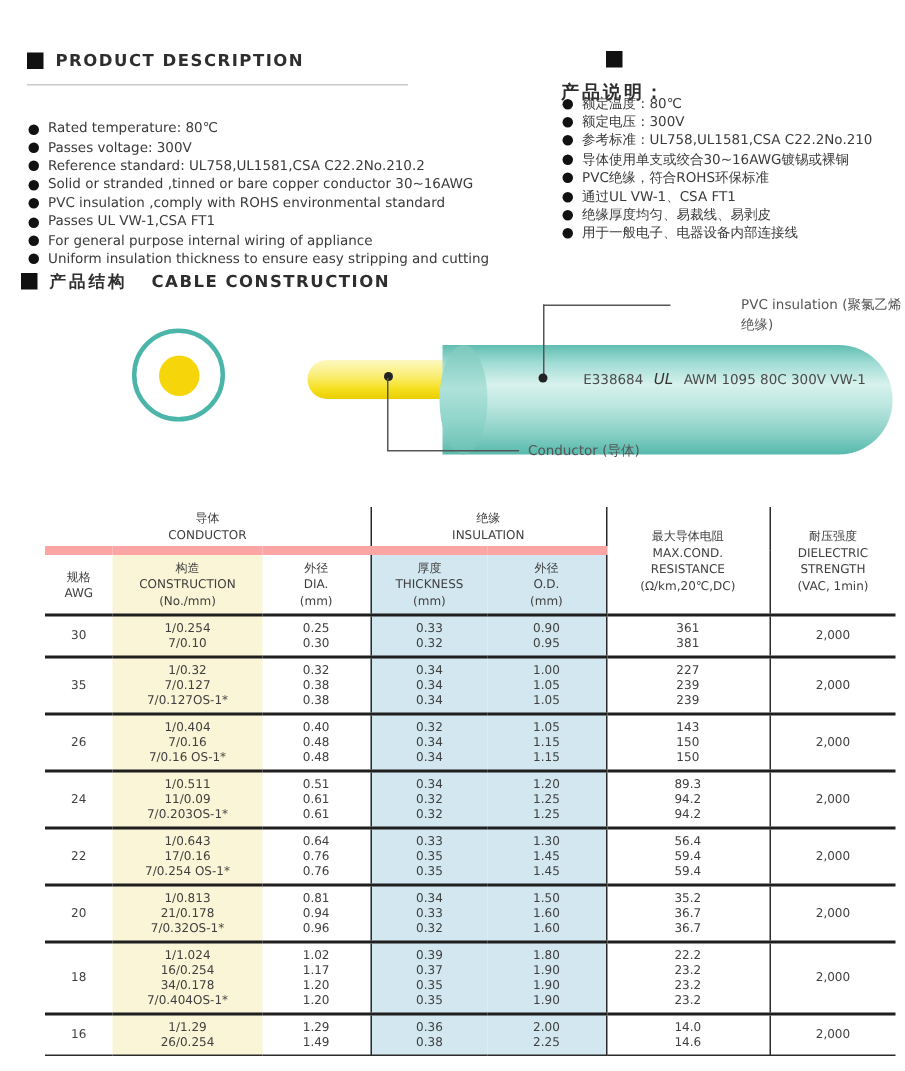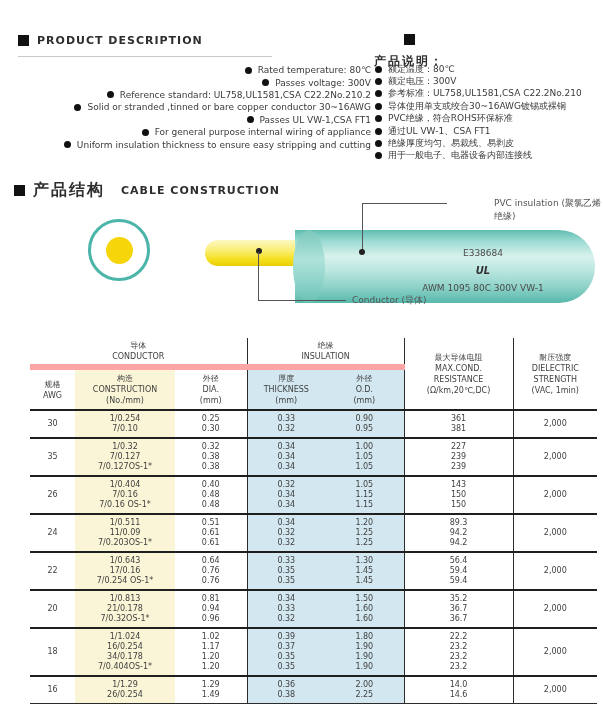--- a/index.html
+++ b/index.html
@@ -28,21 +28,21 @@
                    background:#fff; display:flex; align-items:center; justify-content:center; }
   .cross-core { width:27px; height:27px; border-radius:50%; background:#f6d60a; }
   .rod { width:118px; height:26px; border-radius:13px 0 0 13px;
          background:linear-gradient(to bottom,#fdf8c2 0%,#faee76 40%,#f5df1d 75%,#e9ce04 100%); }
   .cyl { width:300px; height:73px; border-radius:0 36px 36px 0;
          background:linear-gradient(to bottom,#5fbdb1 0%,#9edcd4 16%,#d8f1ec 36%,#bce7e0 55%,#8ad0c6 80%,#57b9ac 100%); }
   .cyl-face { width:32px; height:73px; border-radius:50%;
               background:linear-gradient(to bottom,#79c7bb 0%,#aee2da 40%,#8fd4ca 70%,#68c0b3 100%); }
   .marking { display:flex; align-items:center; justify-content:center; gap:7px;
              font-size:9px; color:#4a4a4a; width:210px; }
-  .ul-logo { font-weight:bold; font-style:italic; font-size:10px; color:#333; }
+  .ul-logo { font-weight:normal; font-style:italic; font-size:10px; color:#333; }
   .leader-h { height:1px; background:#555; }
   .leader-v { width:1px; background:#555; }
   .leader-dot { width:6px; height:6px; border-radius:50%; background:#222; }
   .callout { font-size:9px; color:#555; }
 
   
   table { border-collapse:collapse; table-layout:fixed; width:567px; }
   td, th { text-align:center; vertical-align:middle; font-weight:normal;
            font-size:8px; line-height:10px; color:#3f3f3f; }
   thead .grp td { line-height:11px; padding:2px 0; border-bottom:6px solid #fca5a5; }
@@ -57,36 +57,40 @@
 </style>
 </head>
 <body>
 
 <div class="abs sec-head" style="left:18px; top:34px;">
   <span class="sq"></span>
   <span>PRODUCT  DESCRIPTION</span>
 </div>
 <div class="abs head-underline" style="left:18px; top:56px; width:254px;"></div>
 
-<div class="abs blist" style="left:19px; top:64px; width:352px;align-items:flex-end;">
+<div class="abs blist" style="left:19px; top:80px; width:352px;">
   <div class="item">
       <span class="dot"></span>
       <span>Rated temperature: 80℃</span>
     </div>
   <div class="item">
       <span class="dot"></span>
       <span>Passes voltage: 300V</span>
     </div>
   <div class="item">
       <span class="dot"></span>
       <span>Reference standard: UL758,UL1581,CSA C22.2No.210.2</span>
     </div>
   <div class="item">
       <span class="dot"></span>
       <span>Solid or stranded ,tinned or bare copper conductor 30~16AWG</span>
+    </div>
+  <div class="item">
+      <span class="dot"></span>
+      <span>PVC insulation ,comply with ROHS environmental standard</span>
     </div>
   <div class="item">
       <span class="dot"></span>
       <span>Passes UL VW-1,CSA FT1</span>
     </div>
   <div class="item">
       <span class="dot"></span>
       <span>For general purpose internal wiring of appliance</span>
     </div>
   <div class="item">
@@ -130,33 +134,33 @@
       <span>绝缘厚度均匀、易裁线、易剥皮</span>
     </div>
   <div class="item">
       <span class="dot"></span>
       <span>用于一般电子、电器设备内部连接线</span>
     </div>
 </div>
 
 <div class="abs sec-head" style="left:14px; top:180px; letter-spacing:1px;">
   <span class="sq"></span>
-  <span style="letter-spacing:2px; font-size:16px;">产品结构</span>
+  <span style="letter-spacing:2px; font-size:11px;">产品结构</span>
   <span style="margin-left:8px;">CABLE  CONSTRUCTION</span>
 </div>
 
 <div class="abs cross-section" style="left:88px; top:219px;">
   <div class="cross-core"></div>
 </div>
 
 <div class="abs rod" style="left:205px; top:240px;"></div>
 <div class="abs cyl" style="left:295px; top:230px;"></div>
 <div class="abs cyl-face" style="left:293px; top:230px;"></div>
 
-<div class="abs marking" style="left:378px; top:248px;flex-direction:column;">
+<div class="abs marking" style="left:378px; top:248px;">
   <span>E338684</span>
   <span class="ul-logo">UL</span>
   <span>AWM 1095 80C 300V VW-1</span>
 </div>
 
 <div class="abs leader-h" style="left:362px; top:203px; width:85px;"></div>
 <div class="abs leader-v" style="left:362px; top:203px; height:47px;"></div>
 <div class="abs leader-dot" style="left:359px; top:249px;"></div>
 <div class="abs callout" style="left:452px; top:197px;padding-left:42px;">PVC insulation (聚氯乙烯绝缘)</div>
 

